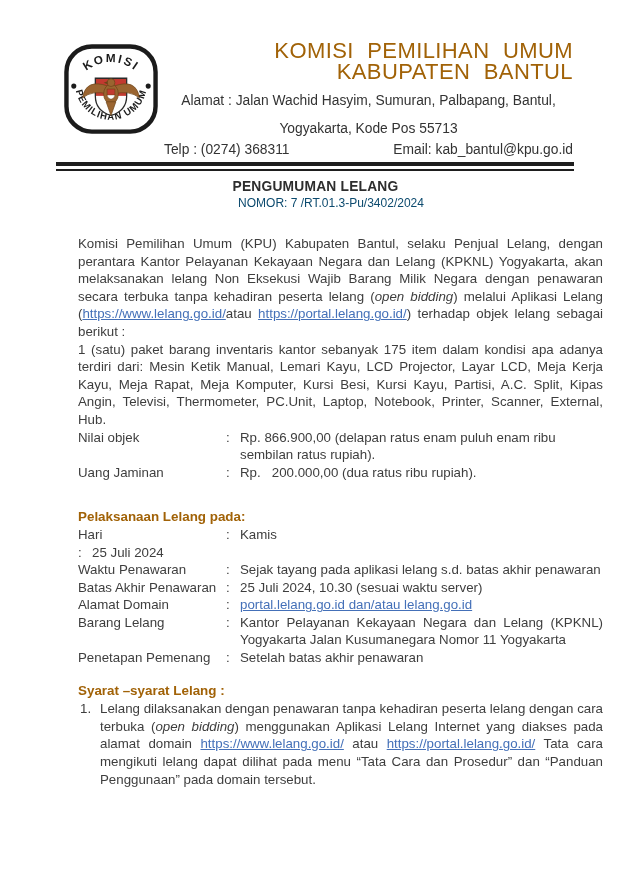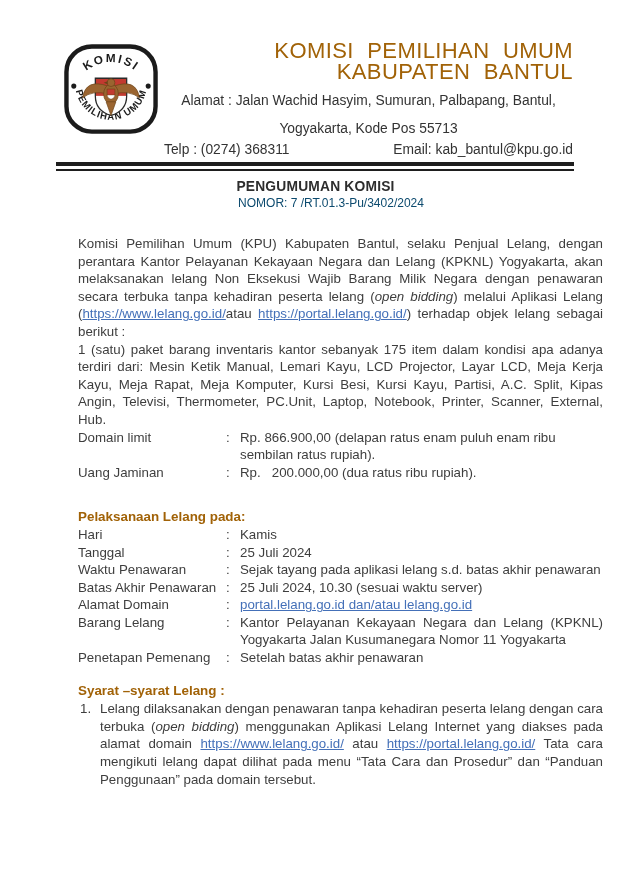--- a/index.html
+++ b/index.html
@@ -94,53 +94,52 @@
       <div class="contact">
         <span>Telp : (0274) 368311</span>
         <span>Email: kab_bantul@kpu.go.id</span>
       </div>
     </div>
   </div>
 
   <div class="rule"></div>
 
   <div class="doc-title">
-    <div class="heading">PENGUMUMAN KOMISI</div>
+    <div class="heading">PENGUMUMAN LELANG</div>
     <div class="number">NOMOR: 7 /RT.01.3-Pu/3402/2024</div>
   </div>
 
   <div class="content">
 
     <p class="para intro-para"><span>Komisi Pemilihan Umum (KPU) Kabupaten Bantul, selaku Penjual Lelang, dengan perantara Kantor Pelayanan Kekayaan Negara dan Lelang (KPKNL) Yogyakarta, akan melaksanakan lelang Non Eksekusi Wajib Barang Milik Negara dengan penawaran secara terbuka tanpa kehadiran peserta lelang (</span><em>open bidding</em><span>) melalui Aplikasi Lelang (</span><a class="link">https://www.lelang.go.id/</a><span>atau </span><a class="link">https://portal.lelang.go.id/</a><span>) terhadap objek lelang sebagai berikut :</span></p>
 
     <p class="para objek-para">1 (satu) paket barang inventaris kantor sebanyak 175 item dalam kondisi apa adanya terdiri dari: Mesin Ketik Manual, Lemari Kayu, LCD Projector, Layar LCD, Meja Kerja Kayu, Meja Rapat, Meja Komputer, Kursi Besi, Kursi Kayu, Partisi, A.C. Split, Kipas Angin, Televisi, Thermometer, PC.Unit, Laptop, Notebook, Printer, Scanner, External, Hub.</p>
 
     <div>
       <div class="kv-row">
-        <span class="kv-label">Domain limit</span>
+        <span class="kv-label">Nilai objek</span>
         <span class="kv-colon">:</span>
         <span class="kv-value">Rp. 866.900,00 (delapan ratus enam puluh enam ribu sembilan ratus rupiah).</span>
       </div>
       <div class="kv-row">
         <span class="kv-label">Uang Jaminan</span>
         <span class="kv-colon">:</span>
         <span class="kv-value">Rp.   200.000,00 (dua ratus ribu rupiah).</span>
       </div>
     </div>
 
     <div class="pelaksanaan">
       <div class="section-heading">Pelaksanaan Lelang pada:</div>
 
       <div class="kv-row">
         <span class="kv-label">Hari</span>
         <span class="kv-colon">:</span>
         <span class="kv-value">Kamis</span>
       </div>
       <div class="kv-row">
-        <span class="kv-label">Tanggal</span>
         <span class="kv-colon">:</span>
         <span class="kv-value">25 Juli 2024</span>
       </div>
       <div class="kv-row">
         <span class="kv-label">Waktu Penawaran</span>
         <span class="kv-colon">:</span>
         <span class="kv-value">Sejak tayang pada aplikasi lelang s.d. batas akhir penawaran</span>
       </div>
       <div class="kv-row">
         <span class="kv-label">Batas Akhir Penawaran</span>

